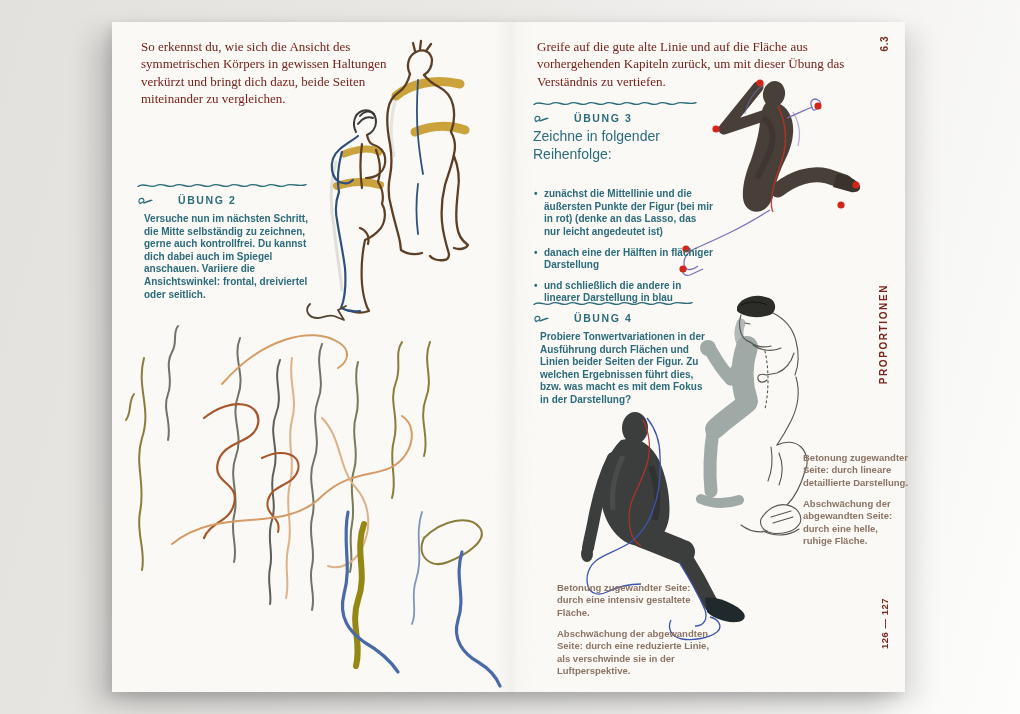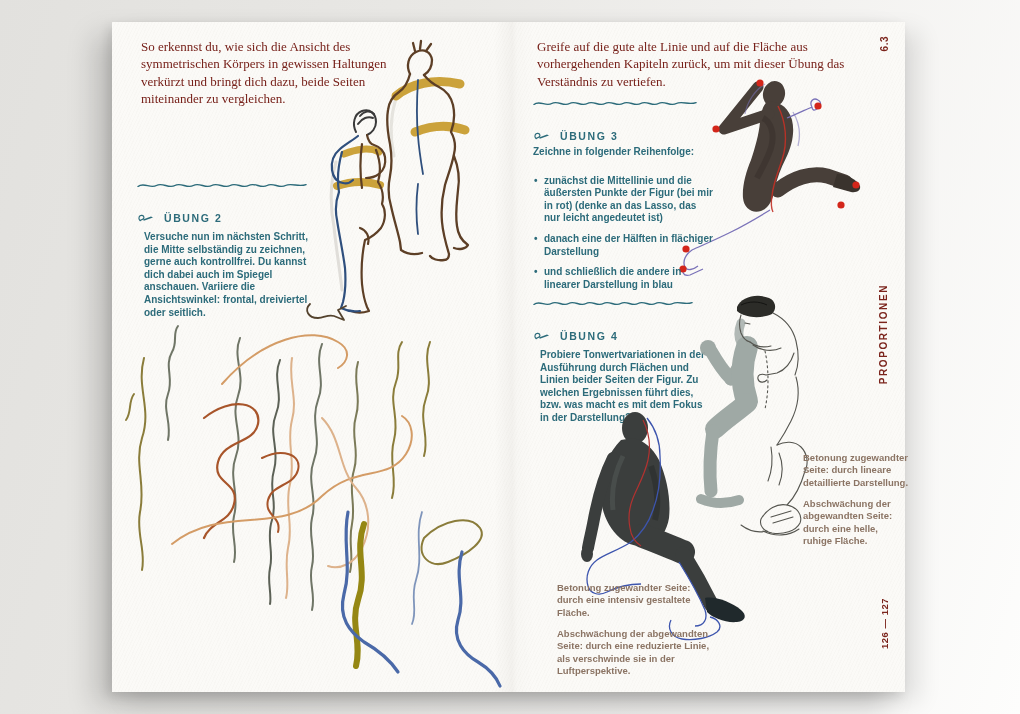--- a/index.html
+++ b/index.html
@@ -12,24 +12,24 @@
     background:repeating-linear-gradient(115deg,rgba(120,110,90,.022) 0 1px,transparent 1px 3px);}
   .gutter{position:absolute;left:382px;top:0;width:40px;height:100%;
     background:linear-gradient(90deg,rgba(0,0,0,0),rgba(100,90,80,.055) 45%,rgba(100,90,80,.02) 58%,rgba(0,0,0,0));}
   .abs{position:absolute;}
   .serif{position:absolute;margin:4px;font-family:"Liberation Serif",serif;color:#77211a;
     font-size:13px;line-height:1.33;}
   .intro-left{left:25px;top:12px;width:250px;}
   .intro-right{left:421px;top:12px;width:338px;}
   .ex{position:absolute;color:#2c6b7a;}
   .wave{display:block;}
-  .ex-head{display:flex;align-items:flex-start;gap:10px;margin:22px 0 4px;}
+  .ex-head{display:flex;align-items:center;gap:24px;margin:4px 0 4px;}
   .ex-label{font-weight:bold;font-size:10.5px;letter-spacing:1.6px;}
   .ex-body{margin:7px;font-size:10px;line-height:1.26;font-weight:bold;}
-  .ex-intro{margin:0 0 16px;font-size:10px;line-height:1.26;font-weight:bold;}
+  .ex-intro{margin:0 0 25px;font-size:14px;line-height:1.26;font-weight:normal;}
   .ex-bullets{margin:0;padding:0;list-style:none;font-size:10px;line-height:1.26;font-weight:bold;}
   .ex-bullets li{position:relative;padding-left:11px;margin-bottom:8px;}
   .ex-bullets li::before{content:"\2022";position:absolute;left:1px;top:0;}
   .caption{position:absolute;color:#8b7464;font-size:9.5px;line-height:1.3;font-weight:bold;}
   .caption p{margin:0 0 9px;}
   .vtext{position:absolute;writing-mode:vertical-rl;transform:rotate(180deg);
     color:#7b241c;font-weight:bold;}
   .chapter-num{left:767px;top:14px;font-size:10px;letter-spacing:.5px;}
   .margin-title{left:766px;top:262px;font-size:10px;letter-spacing:1.6px;}
   .page-nums{left:767px;top:576px;font-size:9.5px;letter-spacing:.5px;}

